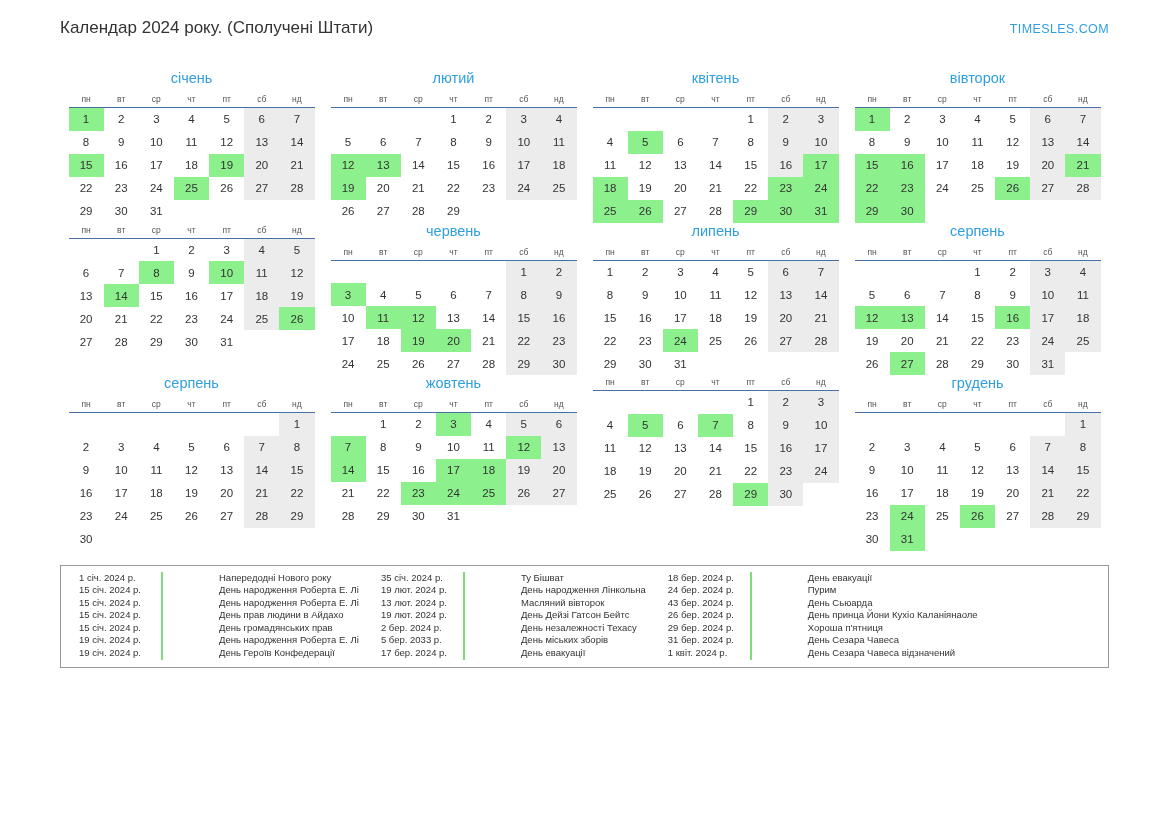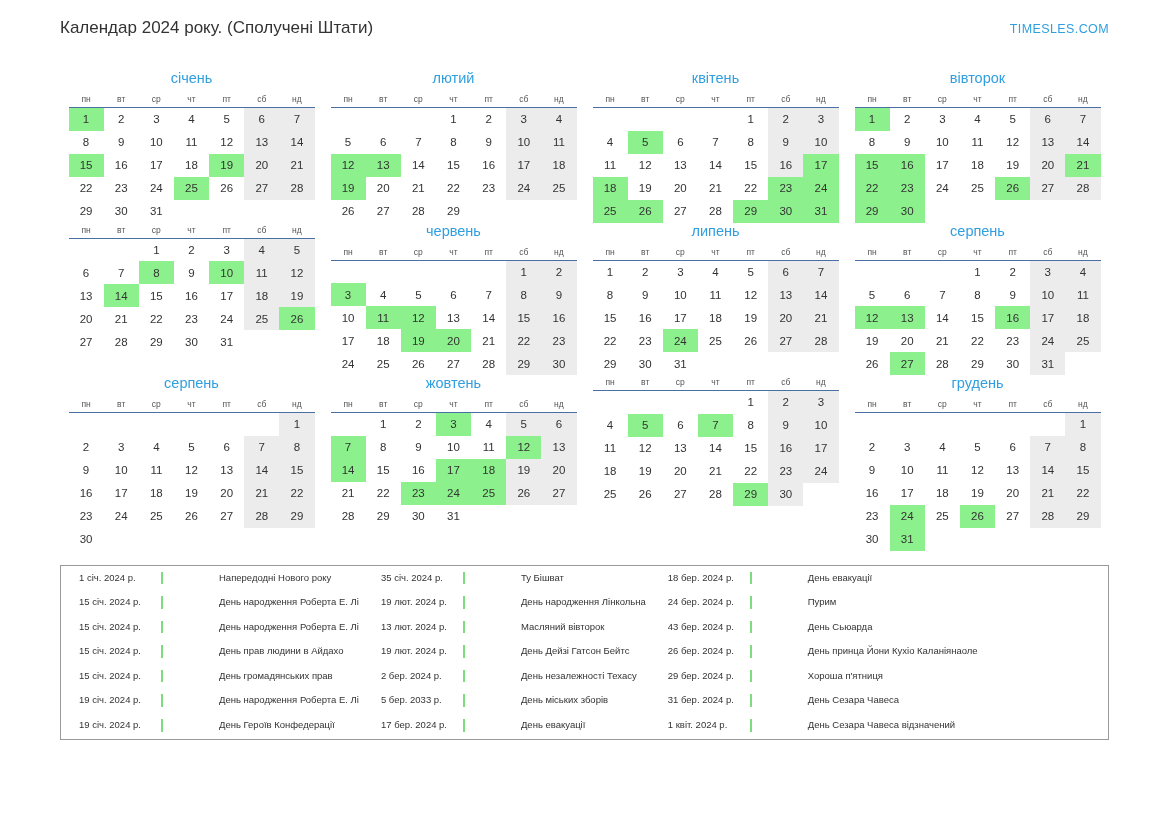--- a/index.html
+++ b/index.html
@@ -79,21 +79,21 @@
     margin: 14px auto 0 auto;
     width: 1049px;
     border: 1px solid #999;
     padding: 6px 2px 7px 2px;
     display: grid;
     grid-template-columns: repeat(4, 1fr);
   }
   .legend-col {
     display: flex;
     flex-direction: column;
-    gap: 12px;
+    gap: 0px;
     padding: 0 6px;
   }
   .legend-row {
     display: flex;
     font-size: 9.5px;
     line-height: 12.6px;
     color: #333;
     white-space: nowrap;
   }
   .legend-date {

